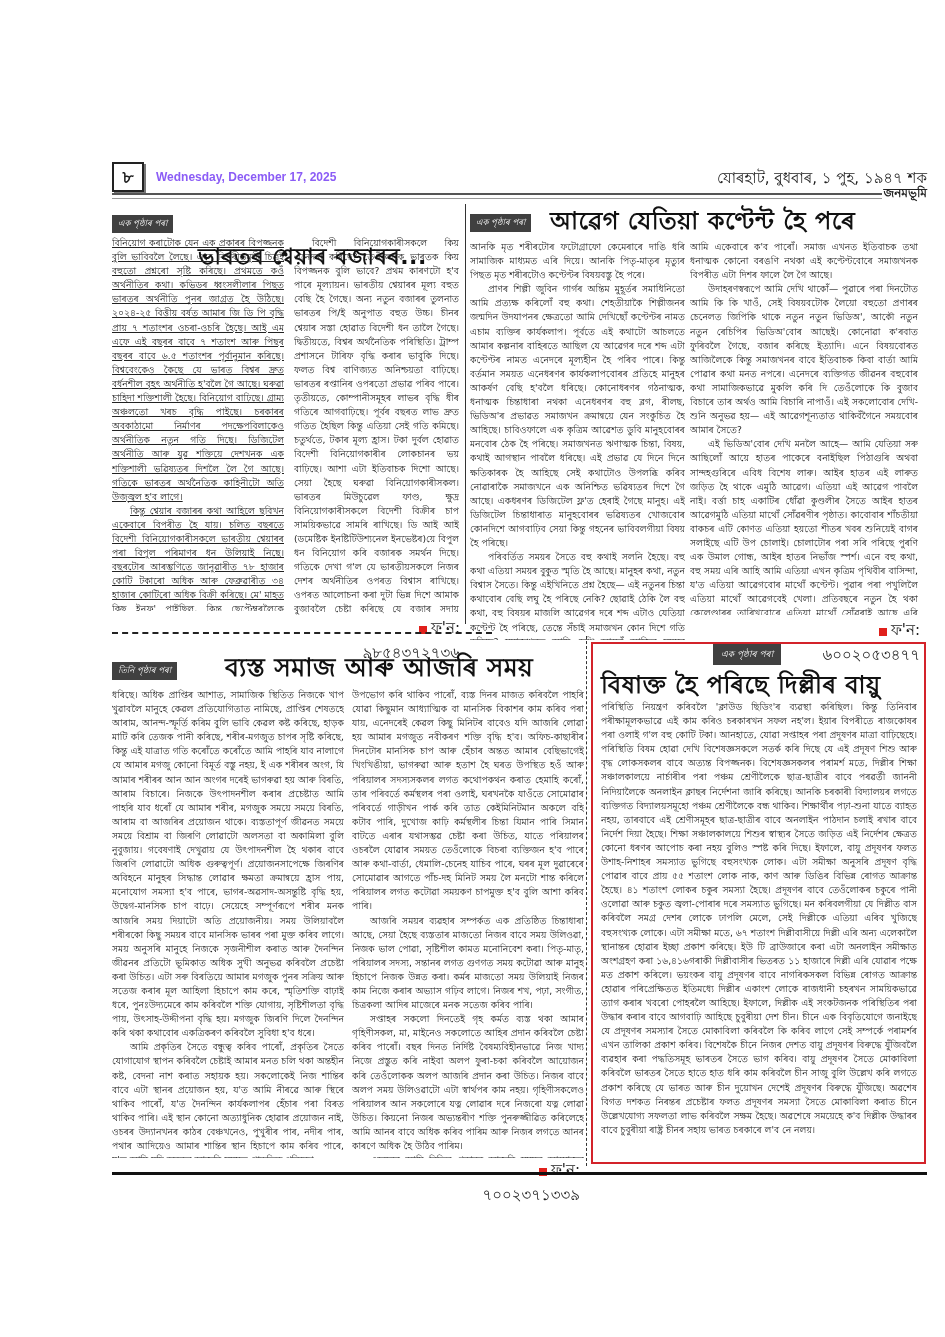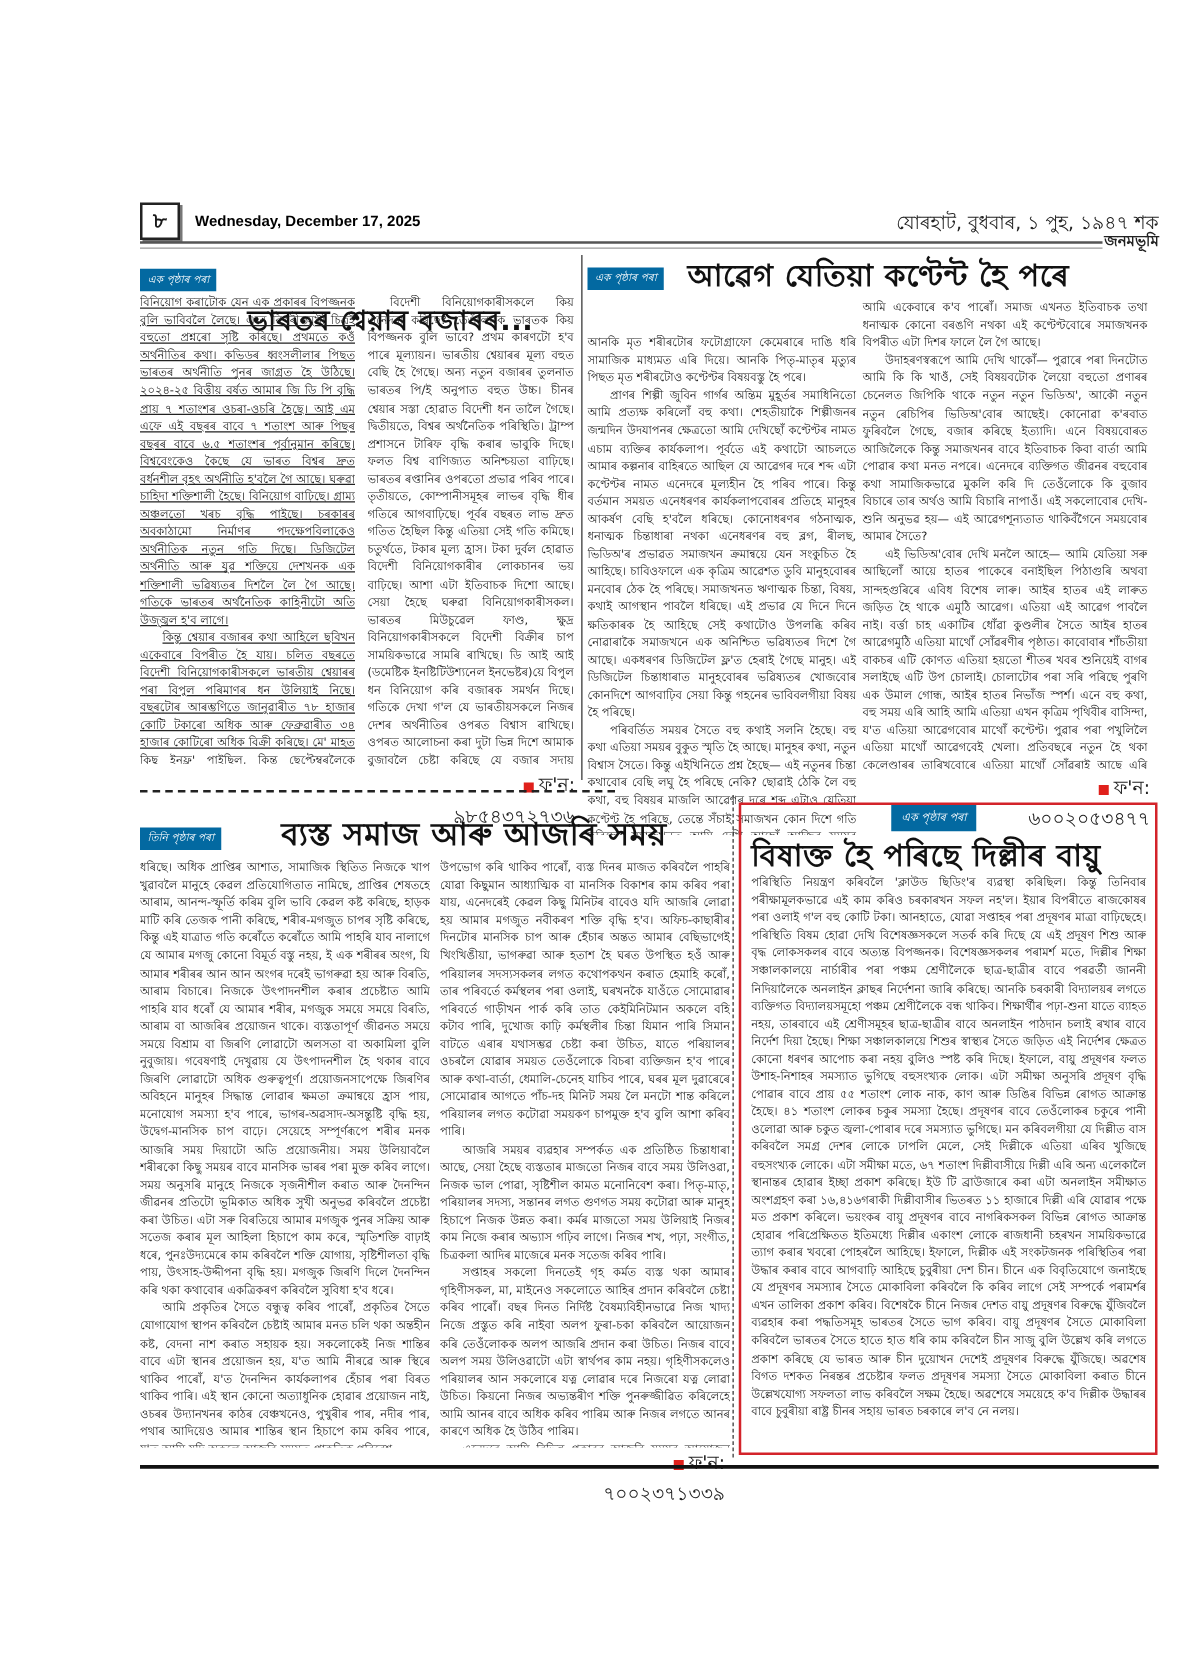--- a/index.html
+++ b/index.html
@@ -6,28 +6,28 @@
   body { width: 945px; height: 1337px; position: relative; overflow: hidden;
          font-family: "DejaVu Sans", sans-serif; color: #1a1a1a; }
   .page { position: absolute; left: 0; top: 0; width: 945px; height: 1337px; }
 
   
   .masthead { position: absolute; left: 112px; top: 160px; width: 815px; height: 40px; }
   .page-num { position: absolute; left: 0; top: 2px; width: 28px; height: 26px;
               border: 2px solid #222; box-shadow: 2px 2px 0 #777; background: #fff;
               font-size: 17px; font-weight: bold; text-align: center; line-height: 26px; }
   .date-en { position: absolute; left: 44px; top: 10px; font-family: "Liberation Sans", sans-serif;
-             font-weight: bold; font-size: 12px; color: #000000; text-align: right; }
+             font-weight: bold; font-size: 12px; color: #8b5cf6; text-align: right; }
   .date-as { position: absolute; right: 0; top: 6px; font-size: 15px; color: #222; }
   .rule-top { position: absolute; left: 0; top: 33px; width: 770px; height: 3px;
               border-top: 2px solid #555; border-bottom: 1px solid #999; }
   .brand { position: absolute; right: 0; top: 24px; font-size: 12px; font-weight: bold; color: #222; }
 
   
-  .tag { display: inline-block; background: #0369a1; color: #fff; font-size: 8.5px;
+  .tag { display: inline-block; background: #404040; color: #fff; font-size: 8.5px;
          font-style: italic; padding: 2px 6px; vertical-align: middle; }
 
   .headline { font-family: "DejaVu Sans", sans-serif; font-weight: bold; color: #111;
               letter-spacing: 0.5px; }
 
   .col-text { font-size: 9.2px; line-height: 14.1px; text-align: justify; color: #222; }
   .col-text p { margin: 0; text-indent: 0; }
   .col-text p.ind { text-indent: 18px; }
 
   
@@ -38,21 +38,21 @@
   .s1-c2 { position: absolute; left: 294px; top: 236px; width: 165px; height: 380px; overflow: hidden; }
   .phone { font-size: 15px; text-align: right; color: #222; }
   .phone .sq { display: inline-block; width: 8px; height: 8px; background: #e0201b; margin-right: 4px; vertical-align: -1px; }
 
   .vdiv { position: absolute; width: 0; border-left: 1px solid #333; }
 
   
   .s2-head { position: absolute; left: 470px; top: 202px; width: 460px; height: 34px; }
   .s2-head .tag { position: absolute; left: 0; top: 12px; }
   .s2-head .headline { position: absolute; left: 80px; top: 0; font-size: 24px; }
-  .s2-c1 { position: absolute; left: 470px; top: 240px; width: 215px; height: 400px; overflow: hidden; margin-top: 28px; }
+  .s2-c1 { position: absolute; left: 470px; top: 240px; width: 215px; height: 400px; overflow: hidden; }
   .s2-c2 { position: absolute; left: 690px; top: 240px; width: 228px; height: 375px; overflow: hidden; }
 
   .dash-rule { position: absolute; left: 112px; top: 632px; width: 380px; height: 0;
                border-top: 2px dashed #222; }
 
   
   .s3-head { position: absolute; left: 112px; top: 648px; width: 470px; height: 36px; }
   .s3-head .tag { position: absolute; left: 0; top: 14px; }
   .s3-head .headline { position: absolute; left: 113px; top: 0; font-size: 25px; }
   .s3-c1 { position: absolute; left: 112px; top: 688px; width: 232px; height: 470px; overflow: hidden; }

